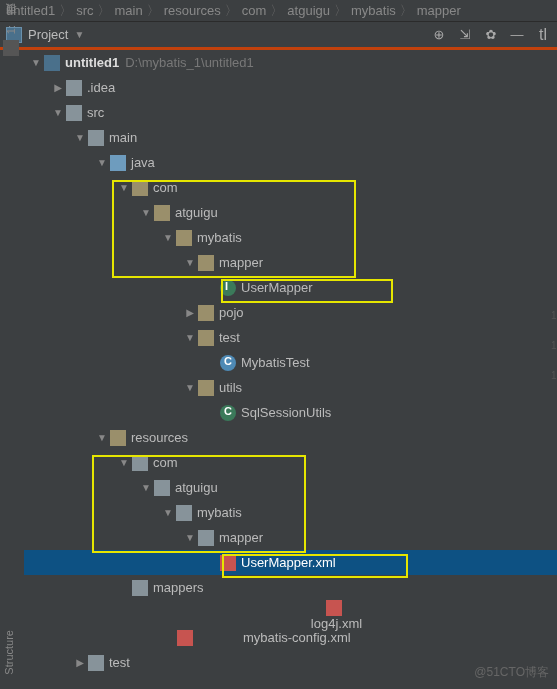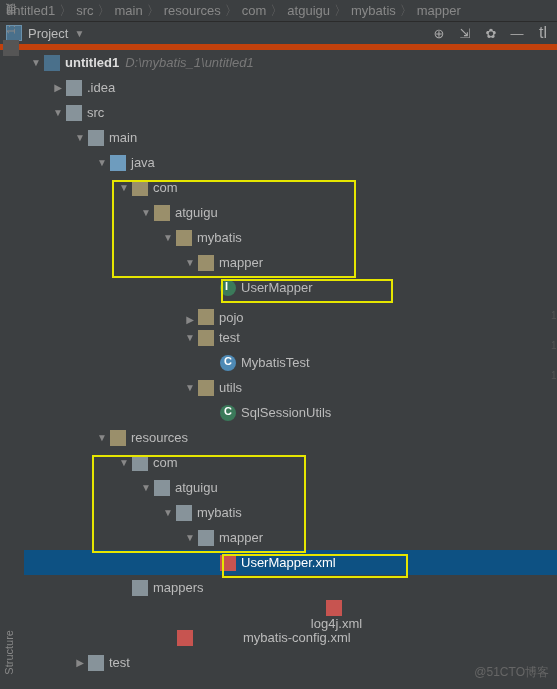--- a/index.html
+++ b/index.html
@@ -12,21 +12,21 @@
     .breadcrumb {
       display: flex; align-items: center; gap: 4px;
       padding: 2px 6px; height: 22px;
       background: #3c3f41; border-bottom: 1px solid #2b2b2b;
       color: #888;
     }
     .breadcrumb span { white-space: nowrap; }
     .bc-sep { color: #666; }
     .toolbar {
       display: flex; align-items: center; height: 28px;
-      background: #3c3f41; border-bottom: 6px solid #c2410c;
+      background: #3c3f41; border-bottom: 3px solid #c2410c;
       padding: 0 6px; justify-content: space-between;
     }
     .toolbar-left { display: flex; align-items: center; gap: 6px; }
     .toolbar-right { display: flex; align-items: center; gap: 10px; color: #aaa; }
     .proj-icon { width: 16px; height: 16px; background: #4a708b; border: 1px solid #6a90ab; }
     .dropdown-lbl { color: #bbb; }
     .dd-arrow { font-size: 10px; color: #888; }
     .tool-ic { width: 16px; height: 16px; display: inline-flex; align-items: center; justify-content: center; cursor: pointer; }
     .side-top { position: absolute; left: 0; top: 22px; width: 22px; display:flex; flex-direction:column; align-items:center; color:#888;}
     .vtab { writing-mode: vertical-rl; transform: rotate(180deg); font-size: 11px; cursor: pointer; }
@@ -56,21 +56,21 @@
     .ic-res { background: #9a8f6b; }
     .ic-java { background: #3b7a5a; border-radius: 50%; position: relative; }
     .ic-java::after { content: "I"; position: absolute; left: 5px; top: 0; color: #fff; font-size: 11px; font-weight: bold; }
     .ic-class { background: #3b7a5a; border-radius: 50%; position: relative; }
     .ic-class::after { content: "C"; position: absolute; left: 4px; top: 0; color: #fff; font-size: 11px; font-weight: bold; }
     .ic-class-o { background: #4e8ab5; border-radius: 50%; position: relative; }
     .ic-class-o::after { content: "C"; position: absolute; left: 4px; top: 0; color: #fff; font-size: 11px; font-weight: bold; }
     .ic-xml { background: #c75450; }
     .lbl { color: #bbb; }
     .lbl-bold { font-weight: bold; color: #ddd; }
-    .lbl-path { color: #787878; margin-left: 6px; font-style: italic; }
+    .lbl-path { color: #787878; margin-left: 6px; }
     .hl-box { border: 2px solid #e6e600; position: absolute; pointer-events: none; }
     .watermark { position: absolute; right: 8px; bottom: 8px; color: #666; font-size: 12px; }
     .linecol { position: absolute; right: 0; top: 300px; width: 6px; height: 90px; display:flex; flex-direction:column; justify-content:space-around; color:#555; font-size:10px;}
   </style>
 </head>
 <body>
 
 <div class="breadcrumb" id="bc">
     <span>untitled1</span>
     <span class="bc-sep"> 〉</span>
@@ -155,21 +155,21 @@
     <div class="row" style="padding-left: 158px;">
       <span class="arrow open"></span>
       <span class="ic ic-pkg"></span>
       <span class="lbl">mapper</span>
     </div>
     <div class="row" style="padding-left: 180px;">
       <span class="arrow none"></span>
       <span class="ic ic-java"></span>
       <span class="lbl">UserMapper</span>
     </div>
-    <div class="row" style="padding-left: 158px; align-items: flex-end;">
+    <div class="row" style="padding-left: 158px;">
       <span class="arrow closed"></span>
       <span class="ic ic-pkg"></span>
       <span class="lbl">pojo</span>
     </div>
     <div class="row" style="padding-left: 158px;">
       <span class="arrow open"></span>
       <span class="ic ic-pkg"></span>
       <span class="lbl">test</span>
     </div>
     <div class="row" style="padding-left: 180px;">

